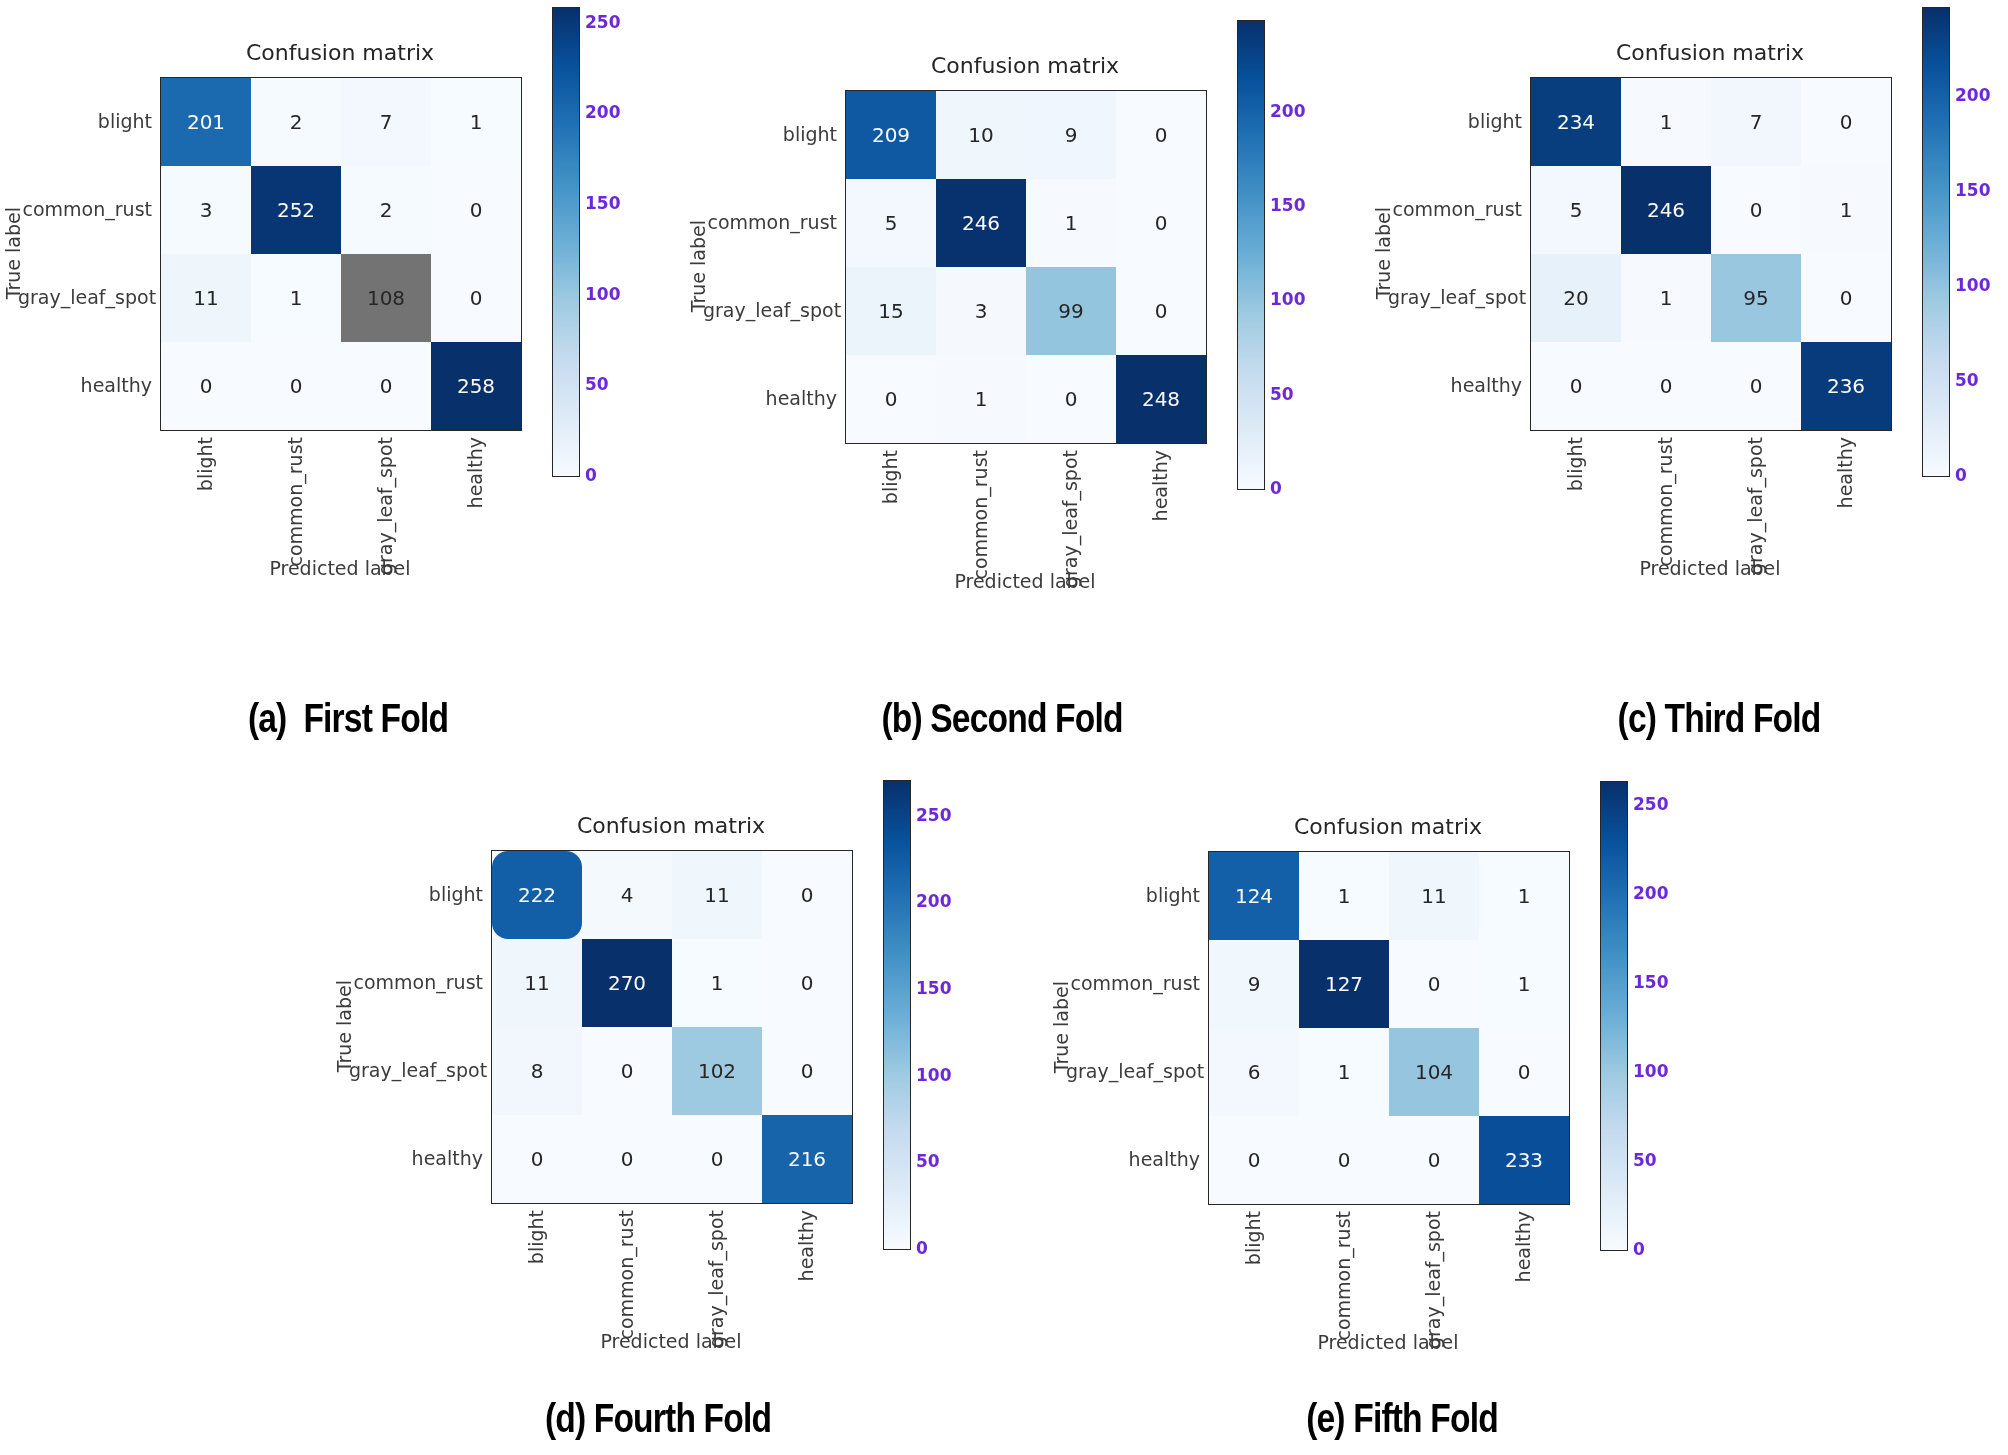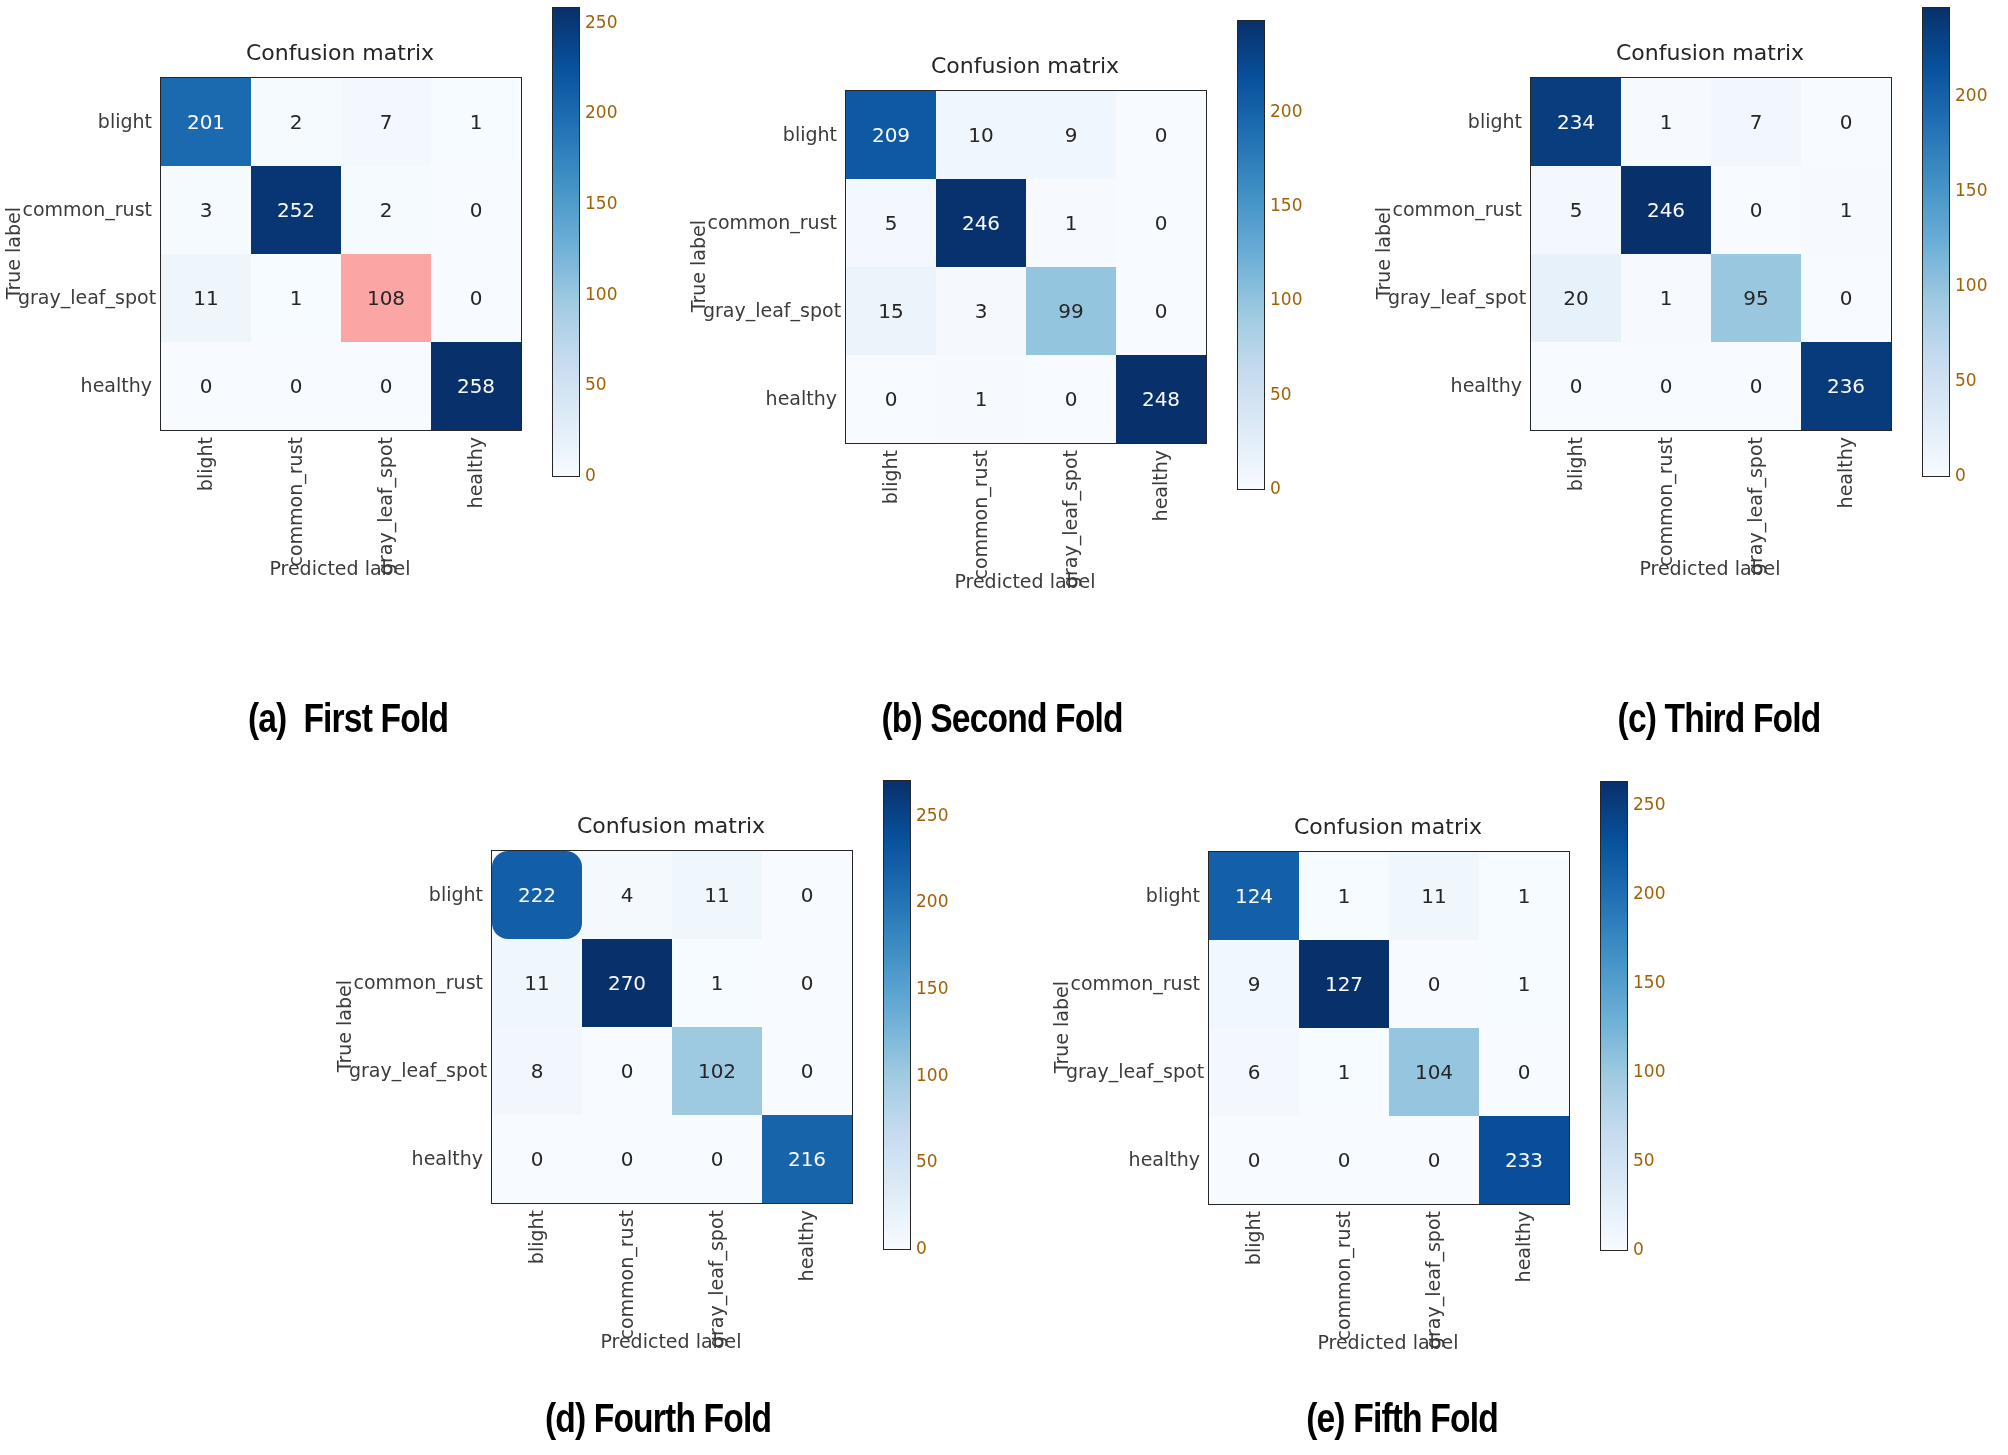--- a/index.html
+++ b/index.html
@@ -22,21 +22,21 @@
   }
   .ylab-wrap{position:absolute;display:flex;align-items:center;justify-content:center;width:26px;}
   .ylab{writing-mode:vertical-rl;transform:rotate(180deg);font-size:19px;color:#3b3b3b;}
   .xlab{position:absolute;text-align:center;font-size:19px;color:#3b3b3b;}
   .cbar{
     position:absolute;width:26px;border:1.4px solid #262626;
     background:linear-gradient(to top,
       #f7fbff 0%, #deebf7 12.5%, #c6dbef 25%, #9ecae1 37.5%, #6baed6 50%,
       #4292c6 62.5%, #2171b5 75%, #08519c 87.5%, #08306b 100%);
   }
-  .cbtick{position:absolute;font-size:17px;color:#a16207;}
+  .cbtick{position:absolute;font-size:17px;color:#6d28d9;font-weight:bold;}
   .caption{
     position:absolute;font-family:"Liberation Sans",sans-serif;font-weight:700;
     font-size:40px;color:#000;white-space:pre;letter-spacing:-1px;
     transform:translateX(-50%) scaleX(0.84);transform-origin:center top;
   }
 </style>
 </head>
 <body>
 
 <div class="canvas" id="canvas">
@@ -53,21 +53,21 @@
         <div class="cell" style="background: rgb(27, 106, 175); color: rgb(251, 251, 251);">201</div>
         <div class="cell" style="background: rgb(245, 250, 255); color: rgb(38, 38, 38);">2</div>
         <div class="cell" style="background: rgb(242, 248, 253); color: rgb(38, 38, 38);">7</div>
         <div class="cell" style="background: rgb(246, 251, 255); color: rgb(38, 38, 38);">1</div>
         <div class="cell" style="background: rgb(245, 250, 254); color: rgb(38, 38, 38);">3</div>
         <div class="cell" style="background: rgb(8, 54, 116); color: rgb(251, 251, 251);">252</div>
         <div class="cell" style="background: rgb(245, 250, 255); color: rgb(38, 38, 38);">2</div>
         <div class="cell" style="background: rgb(247, 251, 255); color: rgb(38, 38, 38);">0</div>
         <div class="cell" style="background: rgb(238, 246, 252); color: rgb(38, 38, 38);">11</div>
         <div class="cell" style="background: rgb(246, 251, 255); color: rgb(38, 38, 38);">1</div>
-        <div class="cell" style="background: #fca5a5; color: rgb(38, 38, 38);">108</div>
+        <div class="cell" style="background: #737373; color: rgb(38, 38, 38);">108</div>
         <div class="cell" style="background: rgb(247, 251, 255); color: rgb(38, 38, 38);">0</div>
         <div class="cell" style="background: rgb(247, 251, 255); color: rgb(38, 38, 38);">0</div>
         <div class="cell" style="background: rgb(247, 251, 255); color: rgb(38, 38, 38);">0</div>
         <div class="cell" style="background: rgb(247, 251, 255); color: rgb(38, 38, 38);">0</div>
         <div class="cell" style="background: rgb(8, 48, 107); color: rgb(251, 251, 251);">258</div>
       </div>
       <div class="xtick" style="left: 194px; top: 435px;">blight</div>
       <div class="xtick" style="left: 284px; top: 435px;">common_rust</div>
       <div class="xtick" style="left: 374px; top: 435px;">gray_leaf_spot</div>
       <div class="xtick" style="left: 464px; top: 435px;">healthy</div>

